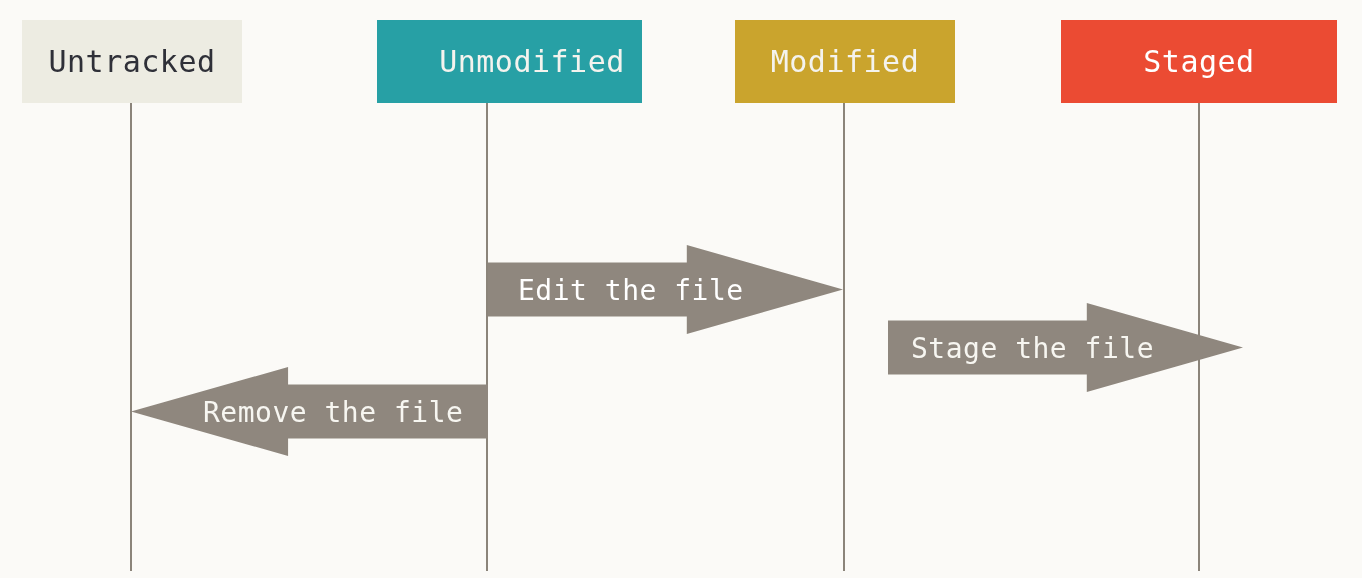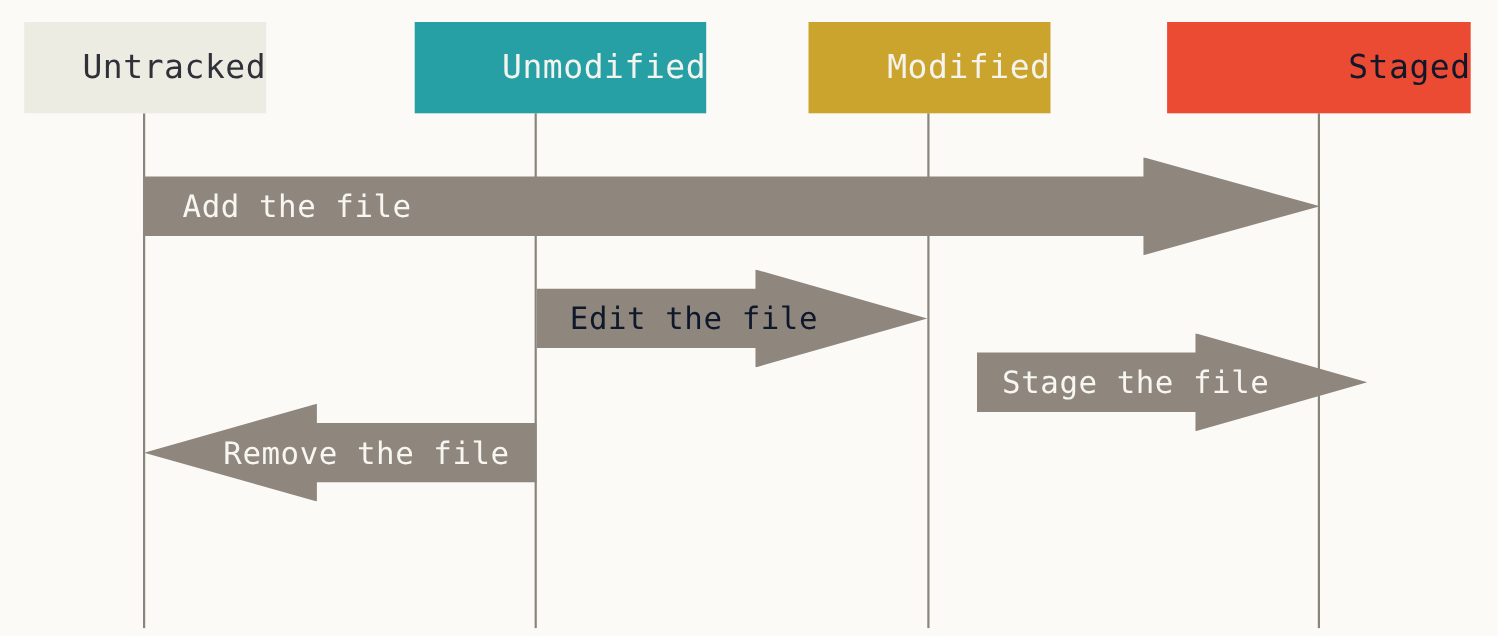--- a/index.html
+++ b/index.html
@@ -16,21 +16,21 @@
     font-family: "DejaVu Sans Mono", "Liberation Mono", monospace;
   }
 
   
   .state-box {
     position: absolute;
     top: 20px;
     height: 83px;
     display: flex;
     align-items: center;
-    justify-content: flex-end;
+    justify-content: center;
     font-size: 30px;
     letter-spacing: 0.5px;
     z-index: 3;
   }
   #box-untracked  { left: 22px;   width: 220px; }
   #box-unmodified { left: 377px;  width: 220px; }
   #box-modified   { left: 735px;  width: 220px; }
   #box-staged     { left: 1061px; width: 276px; }
 
   
@@ -100,34 +100,31 @@
 
   <div class="state-box" id="box-untracked" style="background-color: rgb(237, 236, 226); color: rgb(47, 48, 56);">
     <span>Untracked</span>
   </div>
   <div class="state-box" id="box-unmodified" style="background-color: rgb(39, 160, 165); color: rgb(244, 243, 238); padding-left: 45px;">
     <span>Unmodified</span>
   </div>
   <div class="state-box" id="box-modified" style="background-color: rgb(202, 164, 45); color: rgb(244, 243, 238);">
     <span>Modified</span>
   </div>
-  <div class="state-box" id="box-staged" style="background-color: rgb(235, 75, 51); color: #0f172a;">
+  <div class="state-box" id="box-staged" style="background-color: rgb(235, 75, 51); color: #ffffff;">
     <span>Staged</span>
   </div>
 
   <div class="lifeline" id="line-untracked" style="background-color: rgb(139, 132, 122);"></div>
   <div class="lifeline" id="line-unmodified" style="background-color: rgb(139, 132, 122);"></div>
   <div class="lifeline" id="line-modified" style="background-color: rgb(139, 132, 122);"></div>
   <div class="lifeline" id="line-staged" style="background-color: rgb(139, 132, 122);"></div>
 
-  <div class="arrow" id="arrow-add" style="background-color: rgb(143, 135, 126); color: rgb(247, 246, 241);">
-    <span class="arrow-label">Add the file</span>
-  </div>
 
-  <div class="arrow" id="arrow-edit" style="background-color: rgb(143, 135, 126); color: #0f172a;">
+  <div class="arrow" id="arrow-edit" style="background-color: rgb(143, 135, 126); color: #ffffff;">
     <span class="arrow-label">Edit the file</span>
   </div>
 
   <div class="arrow" id="arrow-stage" style="background-color: rgb(143, 135, 126); color: rgb(247, 246, 241);">
     <span class="arrow-label">Stage the file</span>
   </div>
 
   <div class="arrow" id="arrow-remove" style="background-color: rgb(143, 135, 126); color: rgb(247, 246, 241);">
     <span class="arrow-label">Remove the file</span>
   </div>

